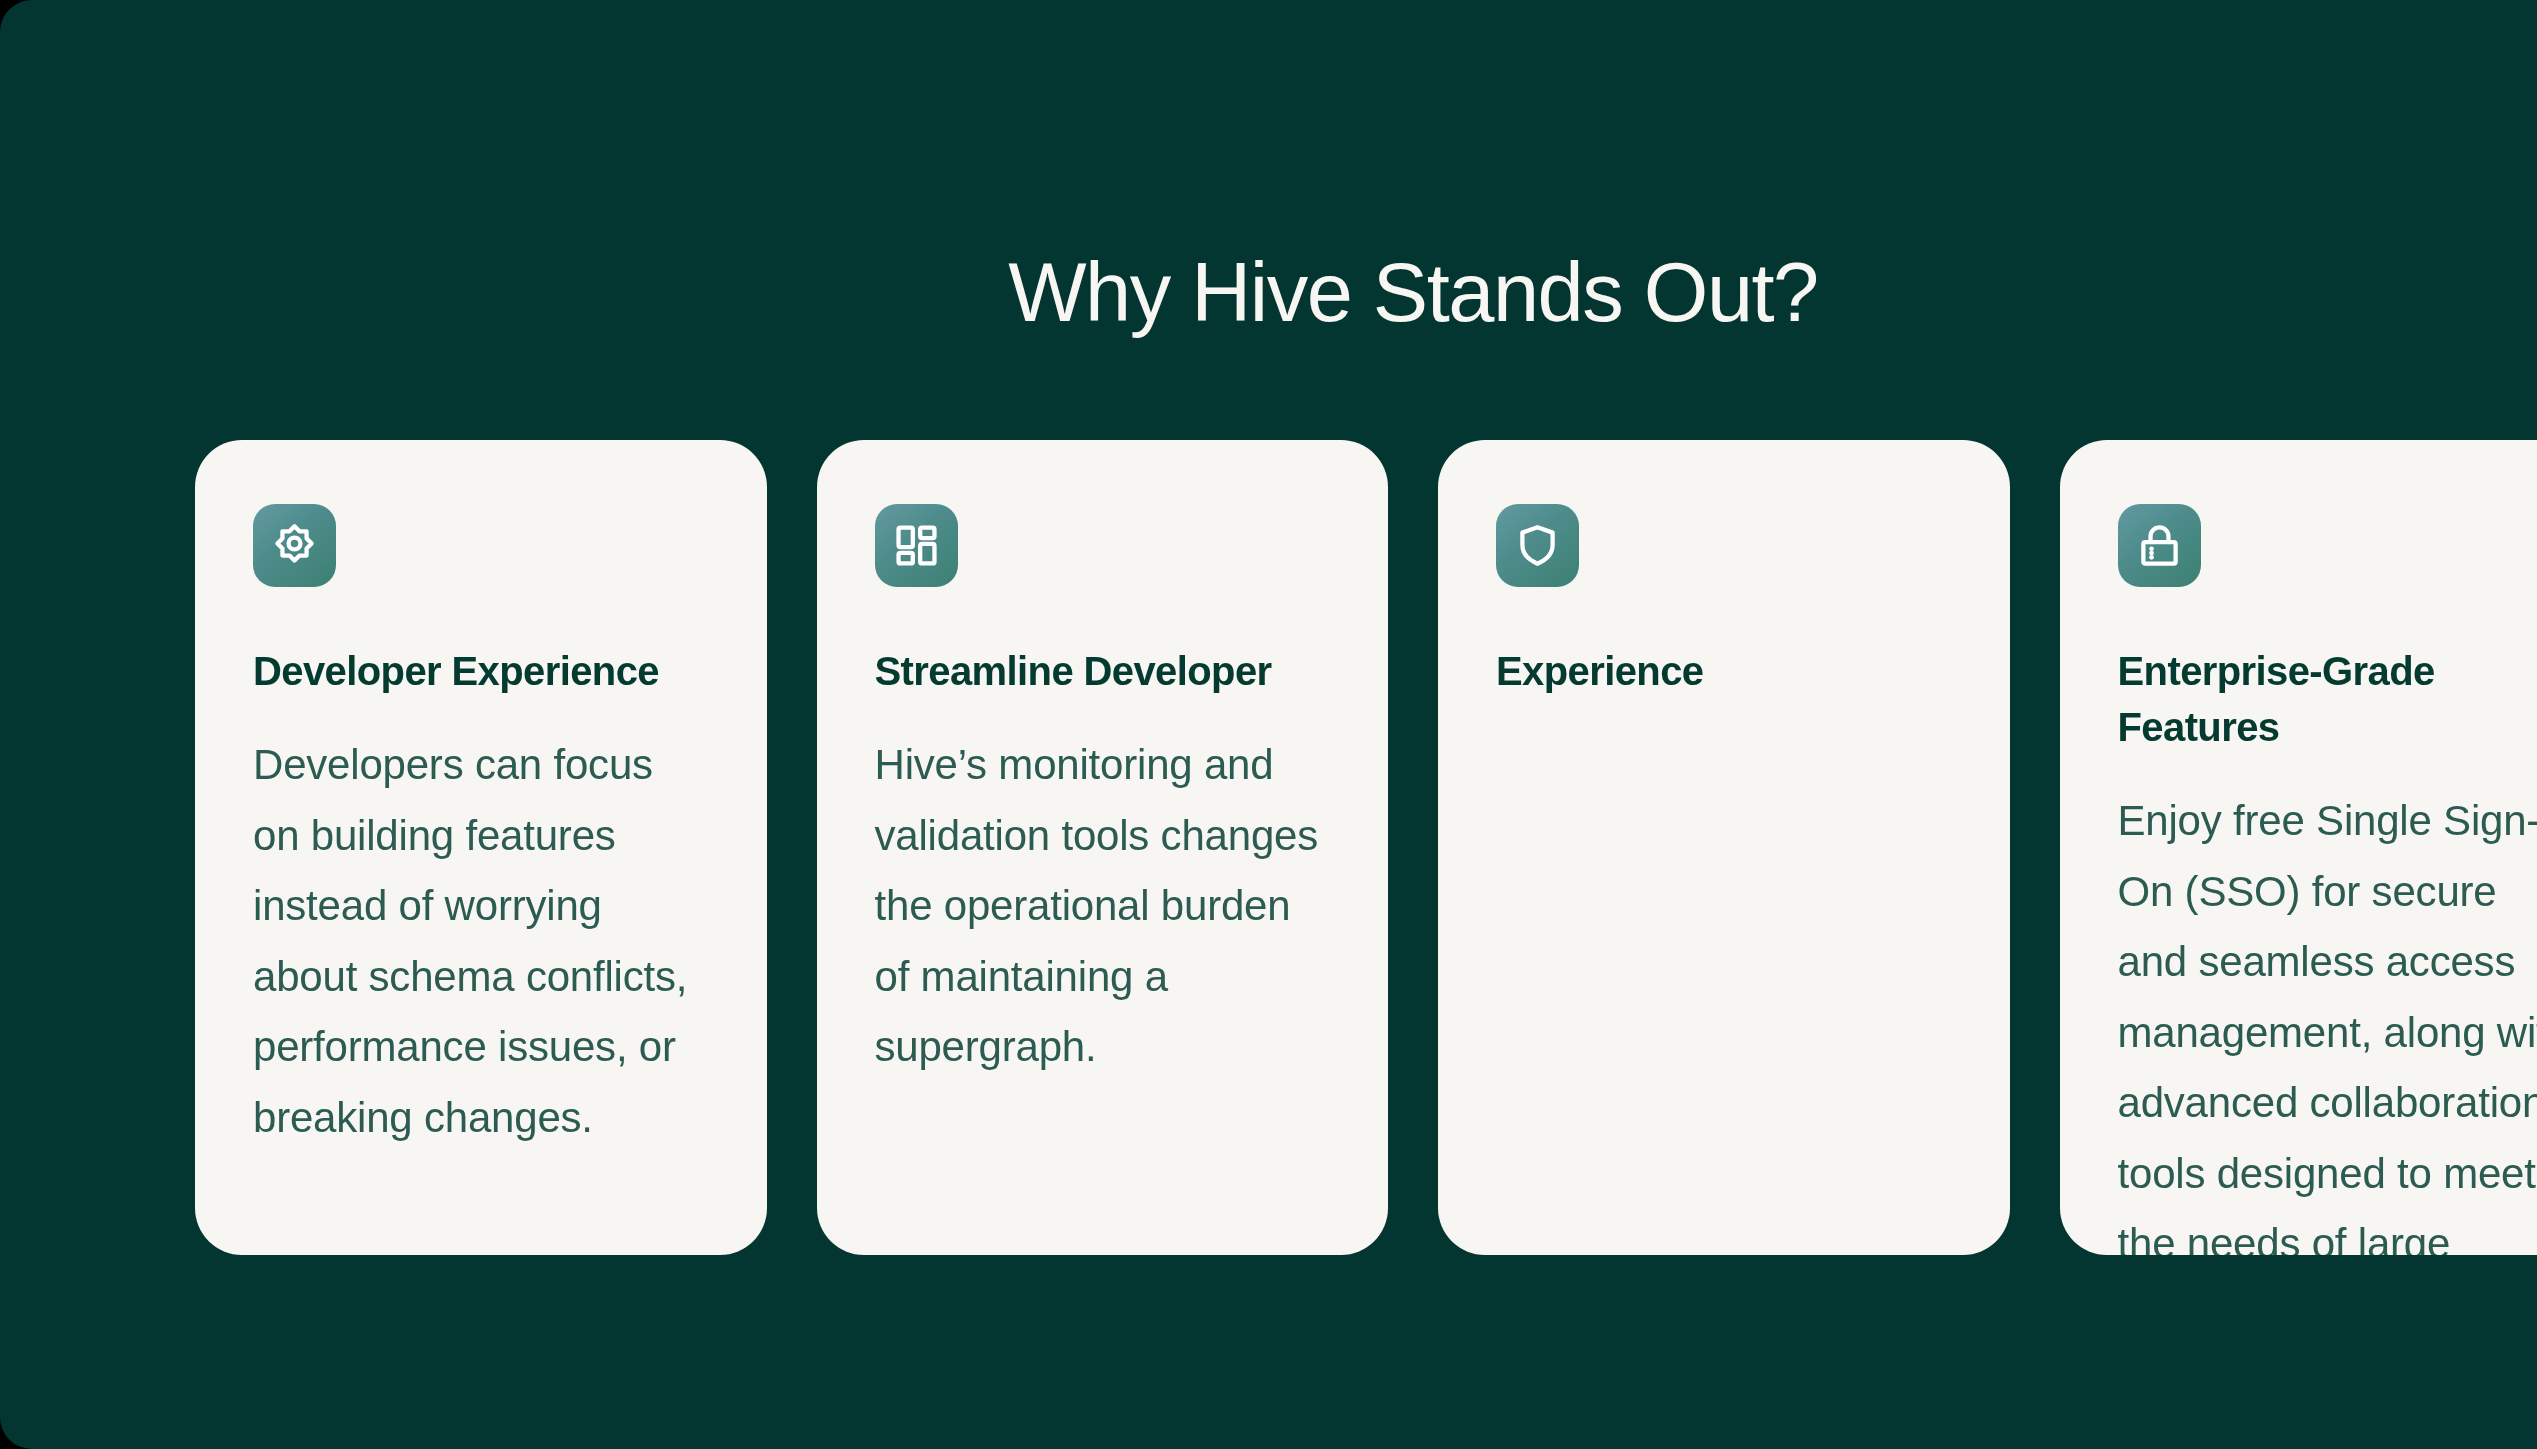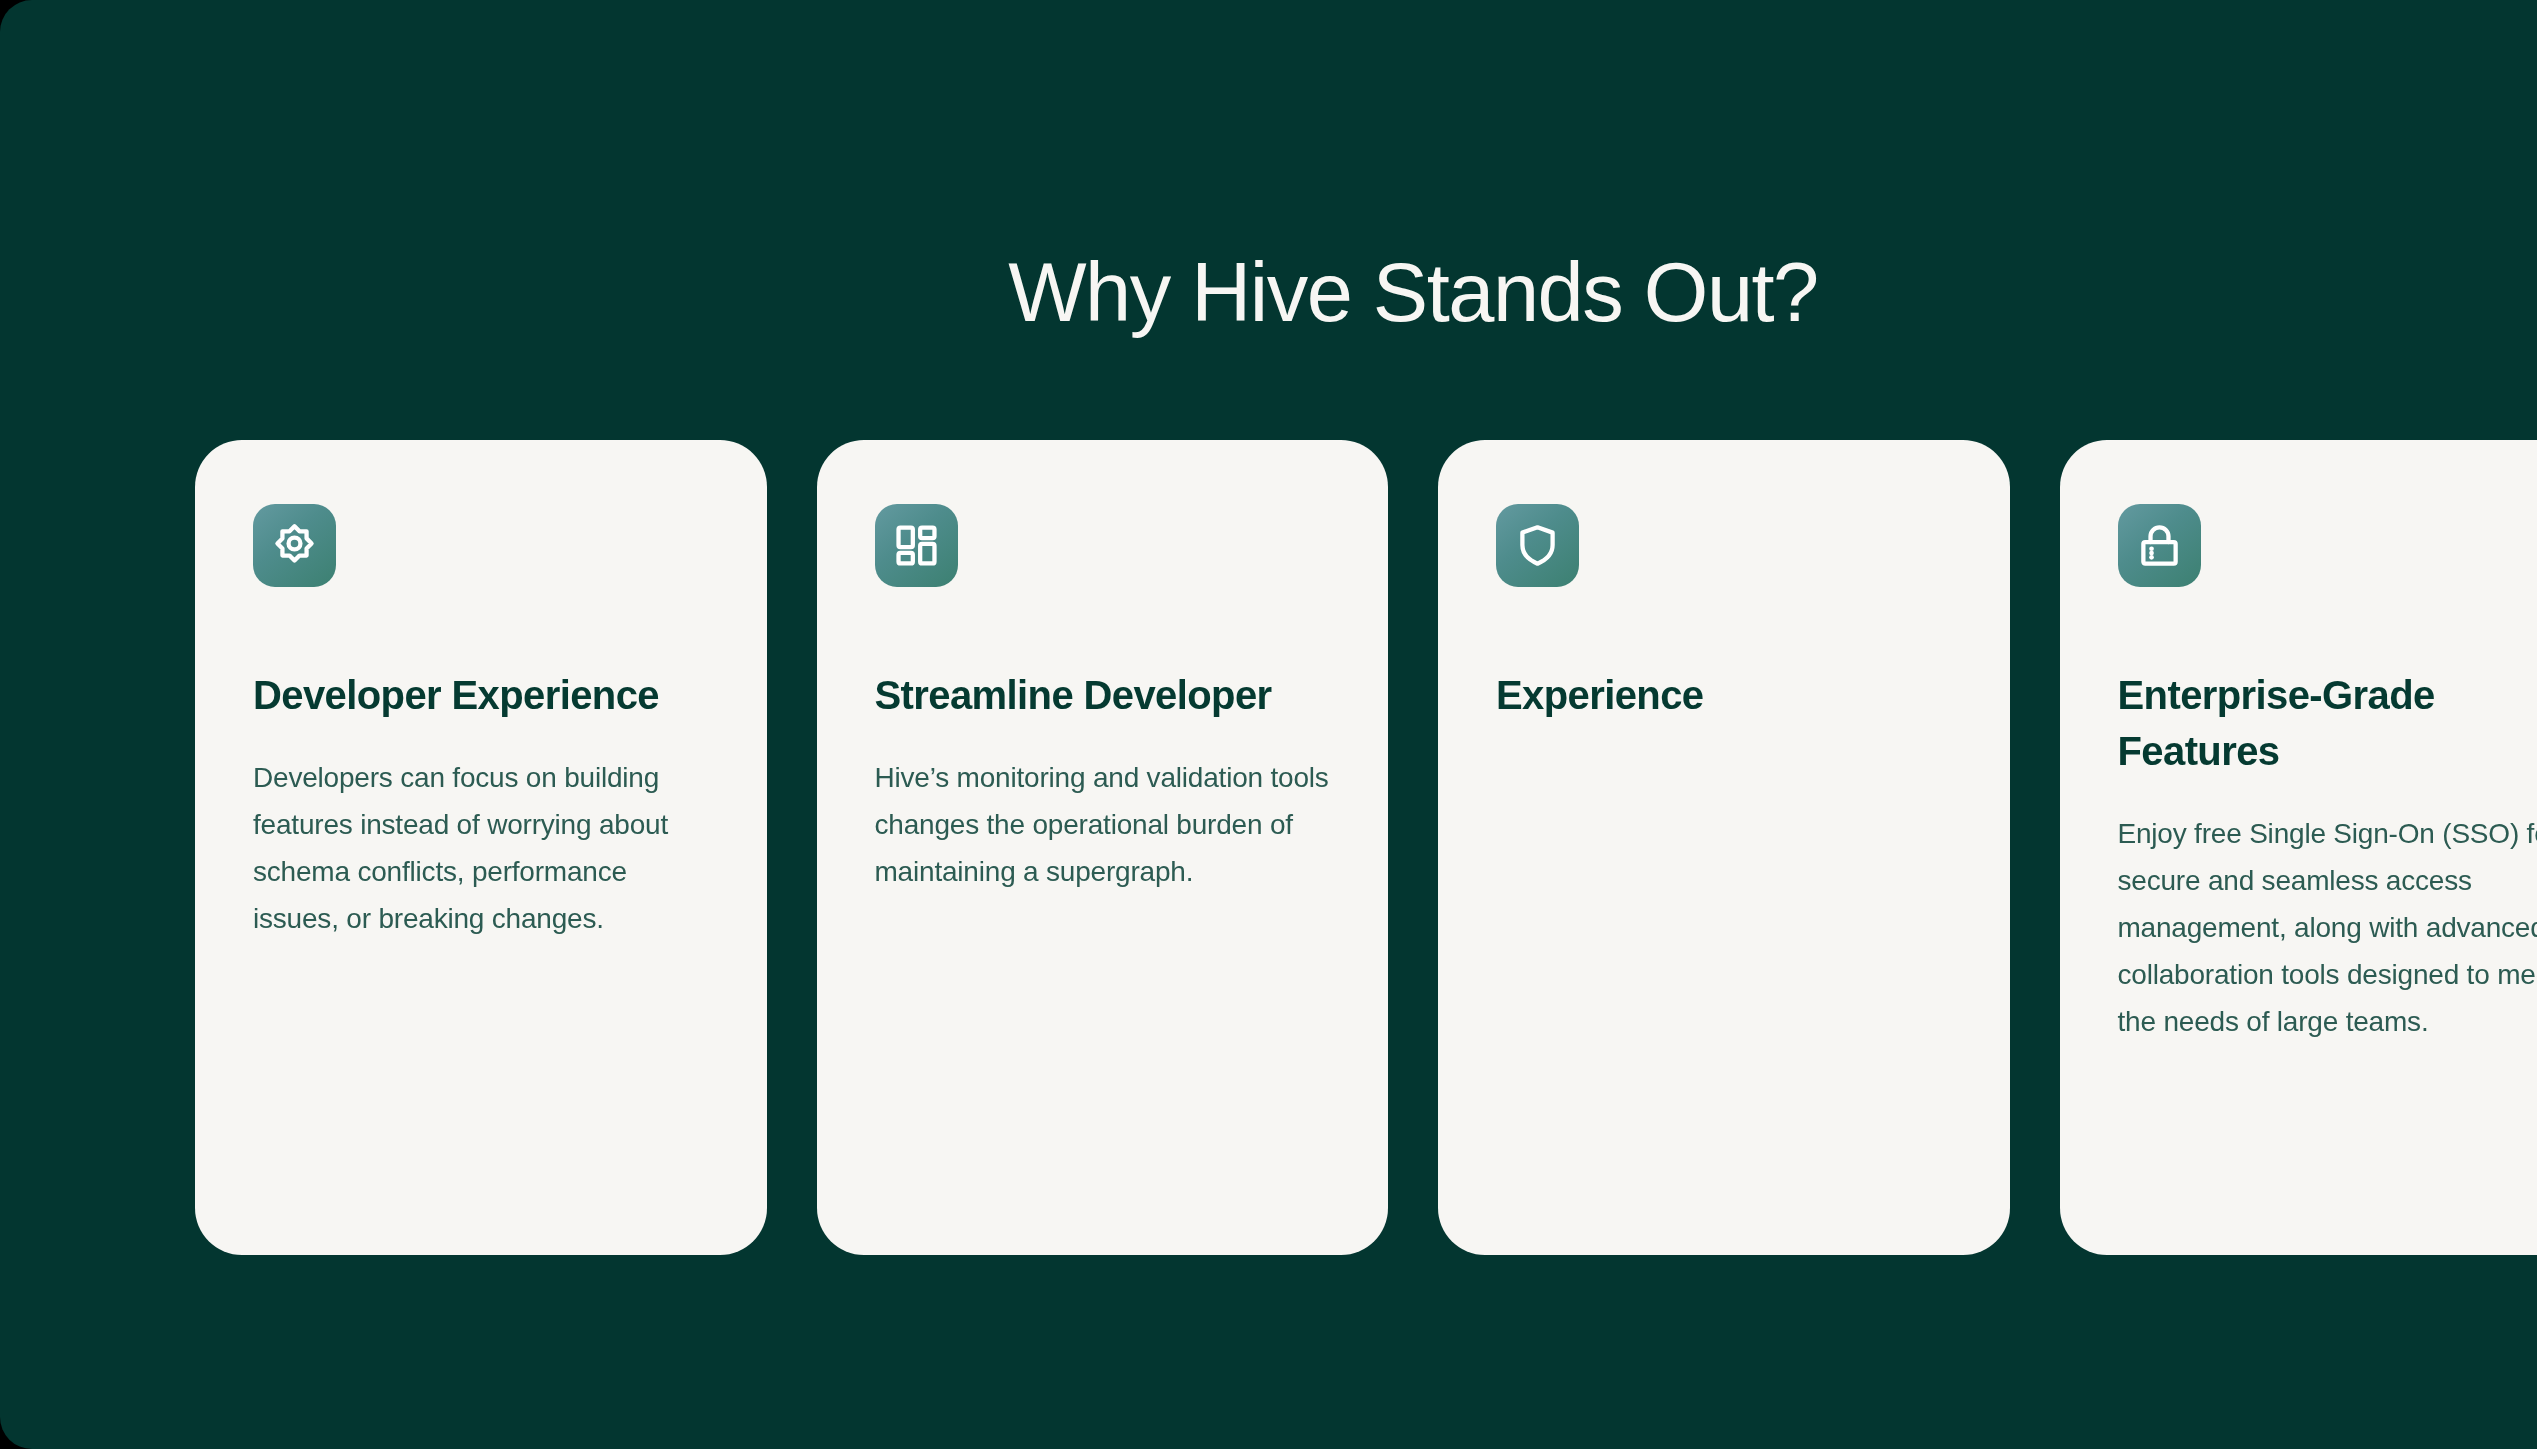--- a/index.html
+++ b/index.html
@@ -73,32 +73,32 @@
     justify-content: center;
     flex: none;
   }
   .icon-tile svg {
     width: 49px;
     height: 49px;
     display: block;
   }
 
   .card-title {
-    margin-top: 80px;
+    margin-top: 56px;
     color: #053A31;
     font-size: 40px;
     line-height: 1.40;
     font-weight: 700;
     letter-spacing: -0.6px;
   }
 
   .card-body {
     margin-top: 31px;
     color: #2C5B52;
-    font-size: 28px;
+    font-size: 42px;
     line-height: 1.68;
     font-weight: 400;
     letter-spacing: -0.2px;
   }
 </style>
 </head>
 <body>
 
 <div class="page">
 

